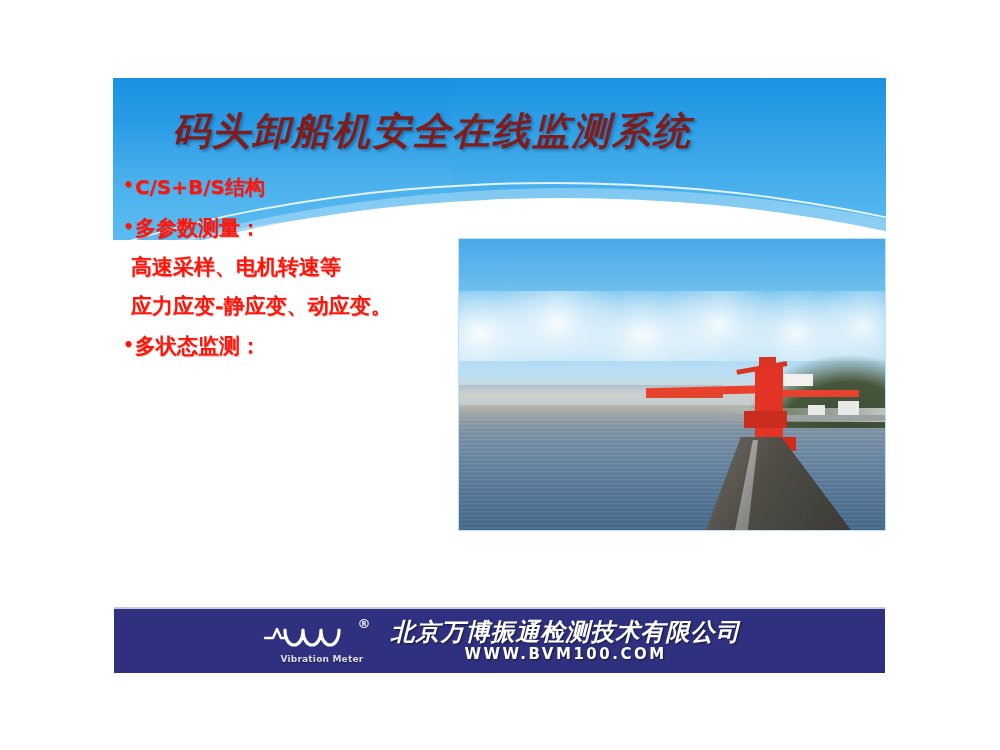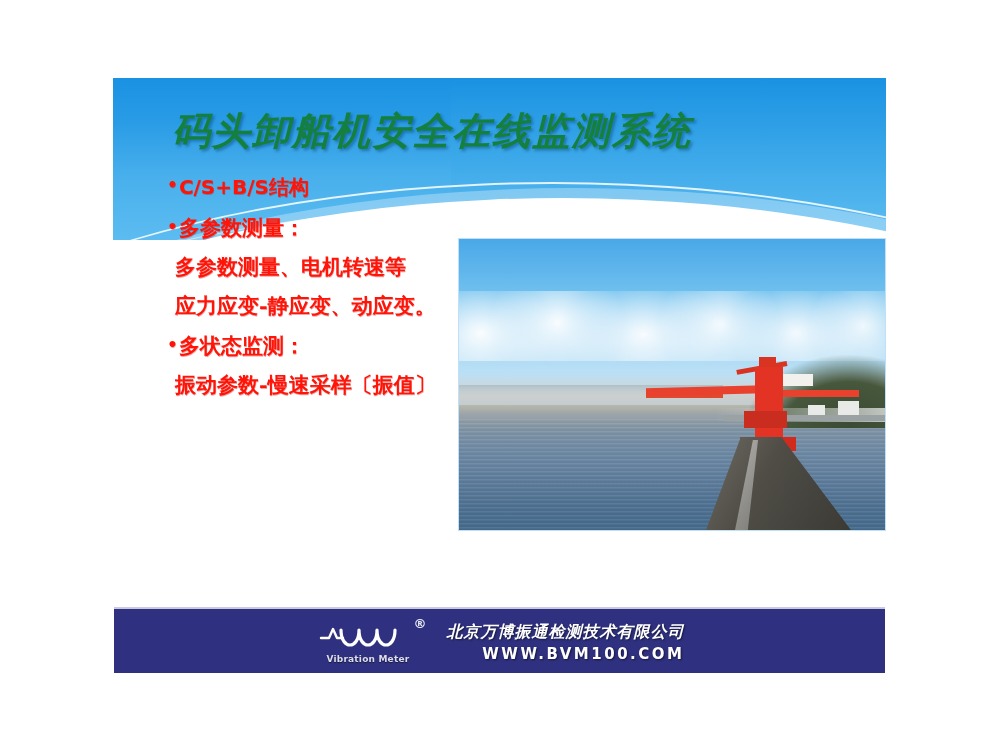--- a/index.html
+++ b/index.html
@@ -95,39 +95,38 @@
     box-sizing: border-box;
   }
 
   
   .title {
     position: absolute;
     left: 0;
     top: 28px;
     width: 638px;
     text-align: center;
-    color: #15803d;
+    color: #7f1d1d;
     font-family: "DejaVu Serif", "Liberation Serif", serif;
     font-size: 38px;
     font-weight: bold;
     font-style: italic;
     letter-spacing: 2px;
     text-shadow: 2px 2px 3px rgba(0,60,110,0.45);
     white-space: nowrap;
     z-index: 8;
   }
 
   
   .body-text {
     position: absolute;
     left: 10px;
     top: 88px;
     width: 360px;
     z-index: 9;
-    margin-left: 44px;
   }
   .line {
     color: #ff1407;
     font-family: "DejaVu Serif", "Liberation Serif", serif;
     font-weight: bold;
     font-size: 21px;
     line-height: 39px;
     white-space: nowrap;
     text-shadow: 0.5px 0.5px 0 rgba(200,0,0,0.35);
   }
@@ -285,21 +284,21 @@
   }
   .logo-wrap {
     position: relative;
     width: 118px;
     height: 50px;
     flex: none;
   }
   .logo-wrap svg { display: block; }
   .logo-caption {
     position: absolute;
-    left: 12px;
+    left: 22px;
     bottom: 2px;
     color: #dcdcea;
     font-size: 9px;
     font-weight: bold;
     letter-spacing: 0.2px;
     font-family: "DejaVu Sans", "Liberation Sans", sans-serif;
     text-shadow: 0 1px 1px rgba(0,0,0,0.5);
   }
   .reg-mark {
     position: absolute;
@@ -308,34 +307,34 @@
     color: #e8e8f2;
     font-size: 13px;
     font-weight: bold;
   }
   .footer-text { flex: none; }
   .company-cn {
     color: #ffffff;
     font-family: "DejaVu Serif", "Liberation Serif", serif;
     font-weight: bold;
     font-style: italic;
-    font-size: 16px;
+    font-size: 24px;
     letter-spacing: 1px;
     line-height: 26px;
     text-shadow: 1px 1px 2px rgba(0,0,0,0.55);
     white-space: nowrap;
   }
   .company-url {
     color: #ffffff;
     font-family: "DejaVu Sans", "Liberation Sans", sans-serif;
     font-weight: bold;
     font-size: 15px;
     letter-spacing: 2.5px;
     line-height: 18px;
-    text-align: right;
+    text-align: center;
     text-shadow: 1px 1px 2px rgba(0,0,0,0.55);
     white-space: nowrap;
   }
 </style>
 </head>
 <body>
 
 <div class="slide">
 
   <div class="blue-band"></div>
@@ -352,35 +351,32 @@
     <div class="line l-ascii">
       <span class="dot">•</span><span>C/S+B/S结构</span>
     </div>
 
     <div class="line">
       <span class="dot">•</span><span>多参数测量：</span>
     </div>
 
 
     <div class="line indent">
-      <span>多参数测量、电机转速等</span>
+      <span>高速采样、电机转速等</span>
     </div>
 
 
     <div class="line indent">
       <span>应力应变-静应变、动应变。</span>
     </div>
 
     <div class="line">
       <span class="dot">•</span><span>多状态监测：</span>
     </div>
 
-    <div class="line indent">
-      <span>振动参数-慢速采样〔振值〕</span>
-    </div>
 
 
   </div>
 
   <div class="photo">
     <div class="ph-sky"></div>
     <div class="ph-cloudband"></div>
     <div class="ph-farhill"></div>
     <div class="ph-haze"></div>
     <div class="ph-sea"></div>

